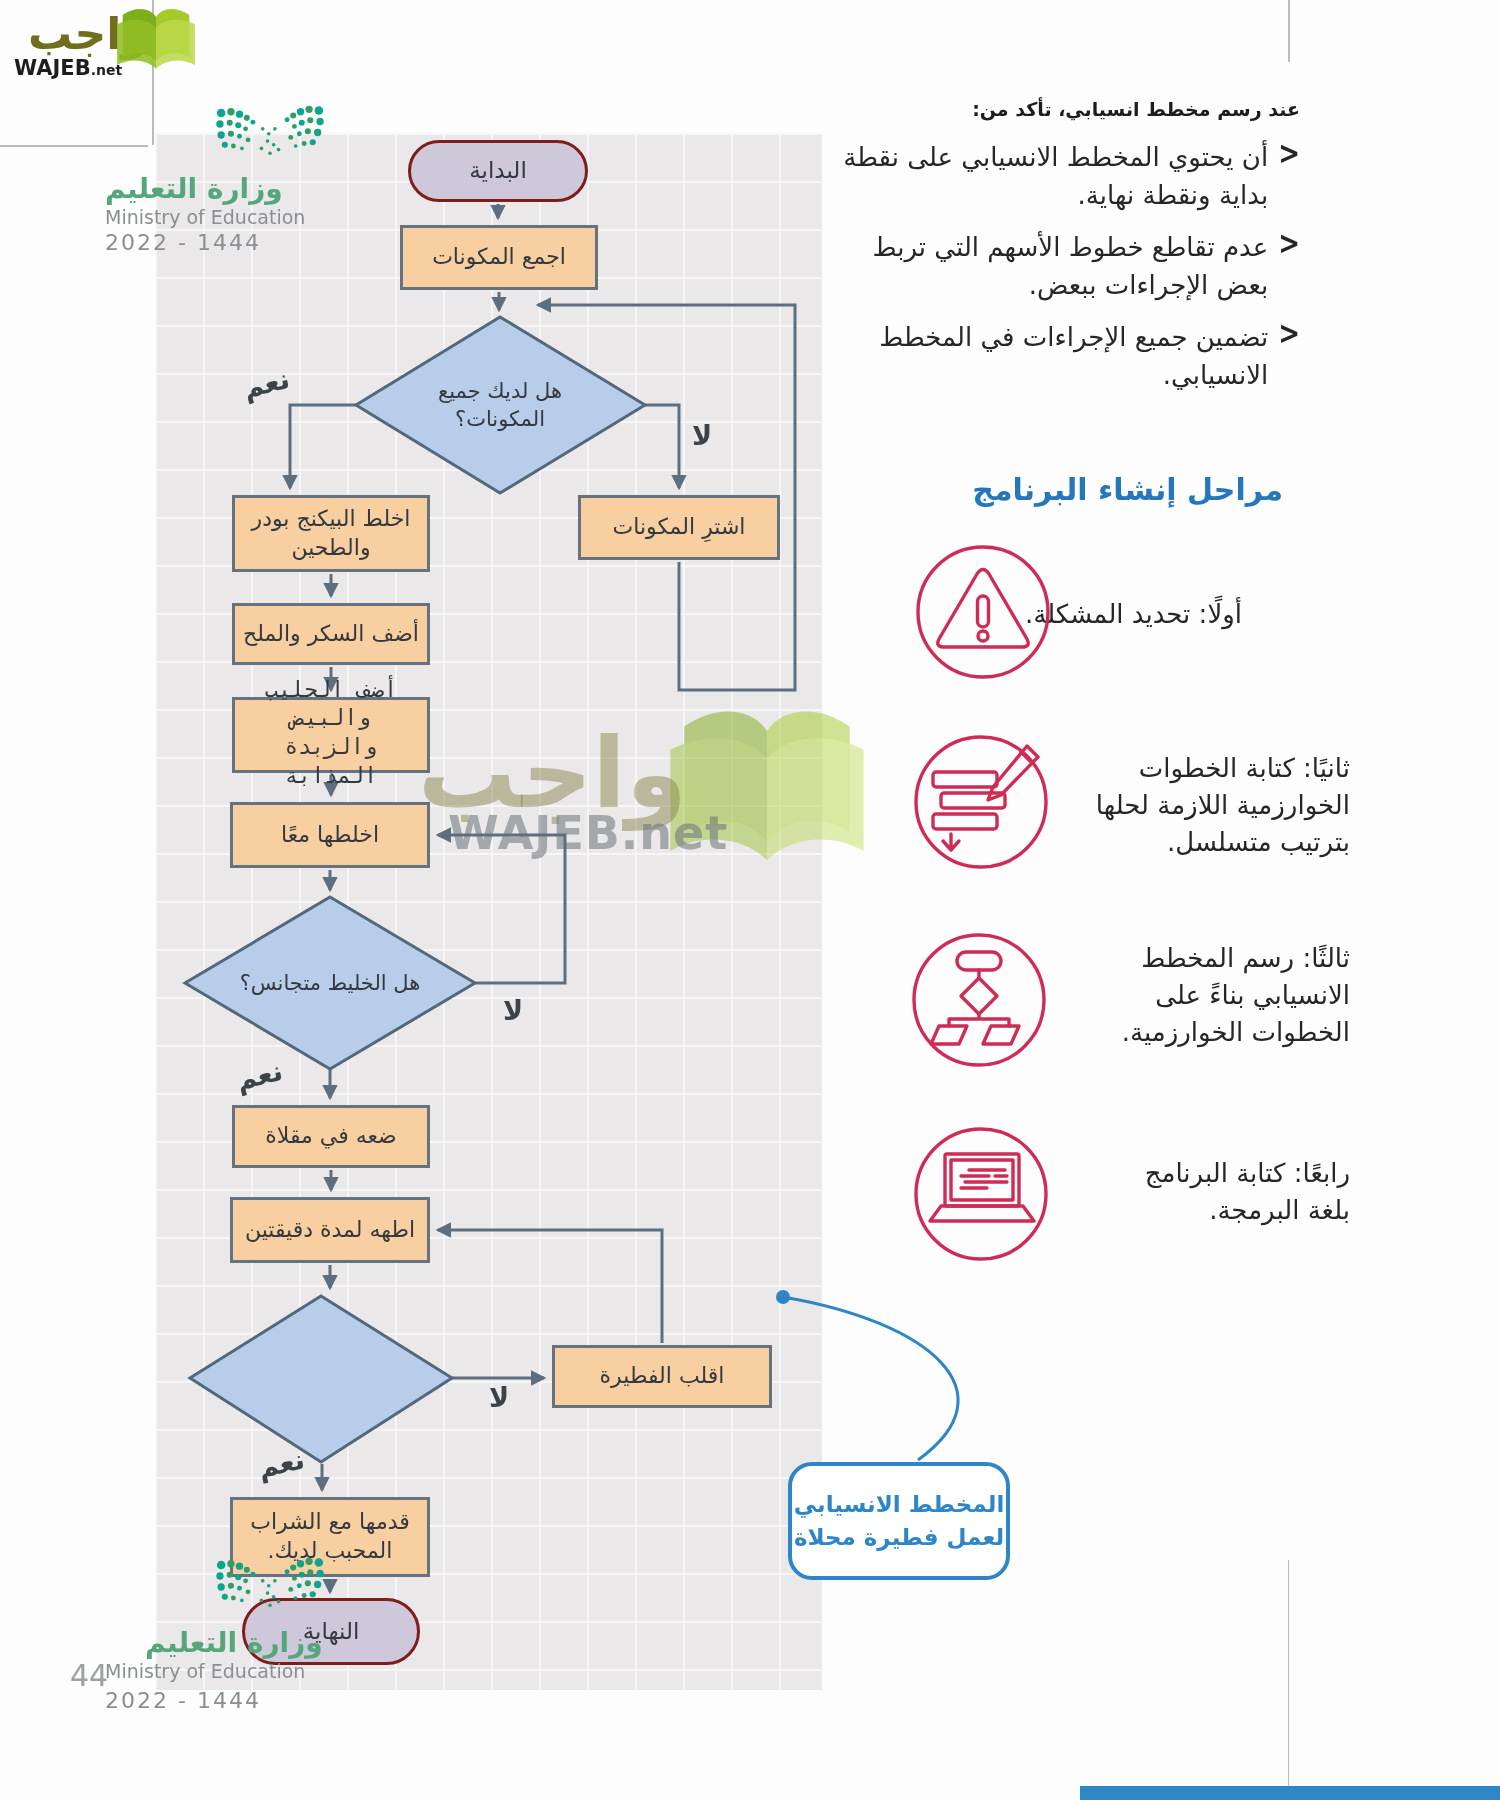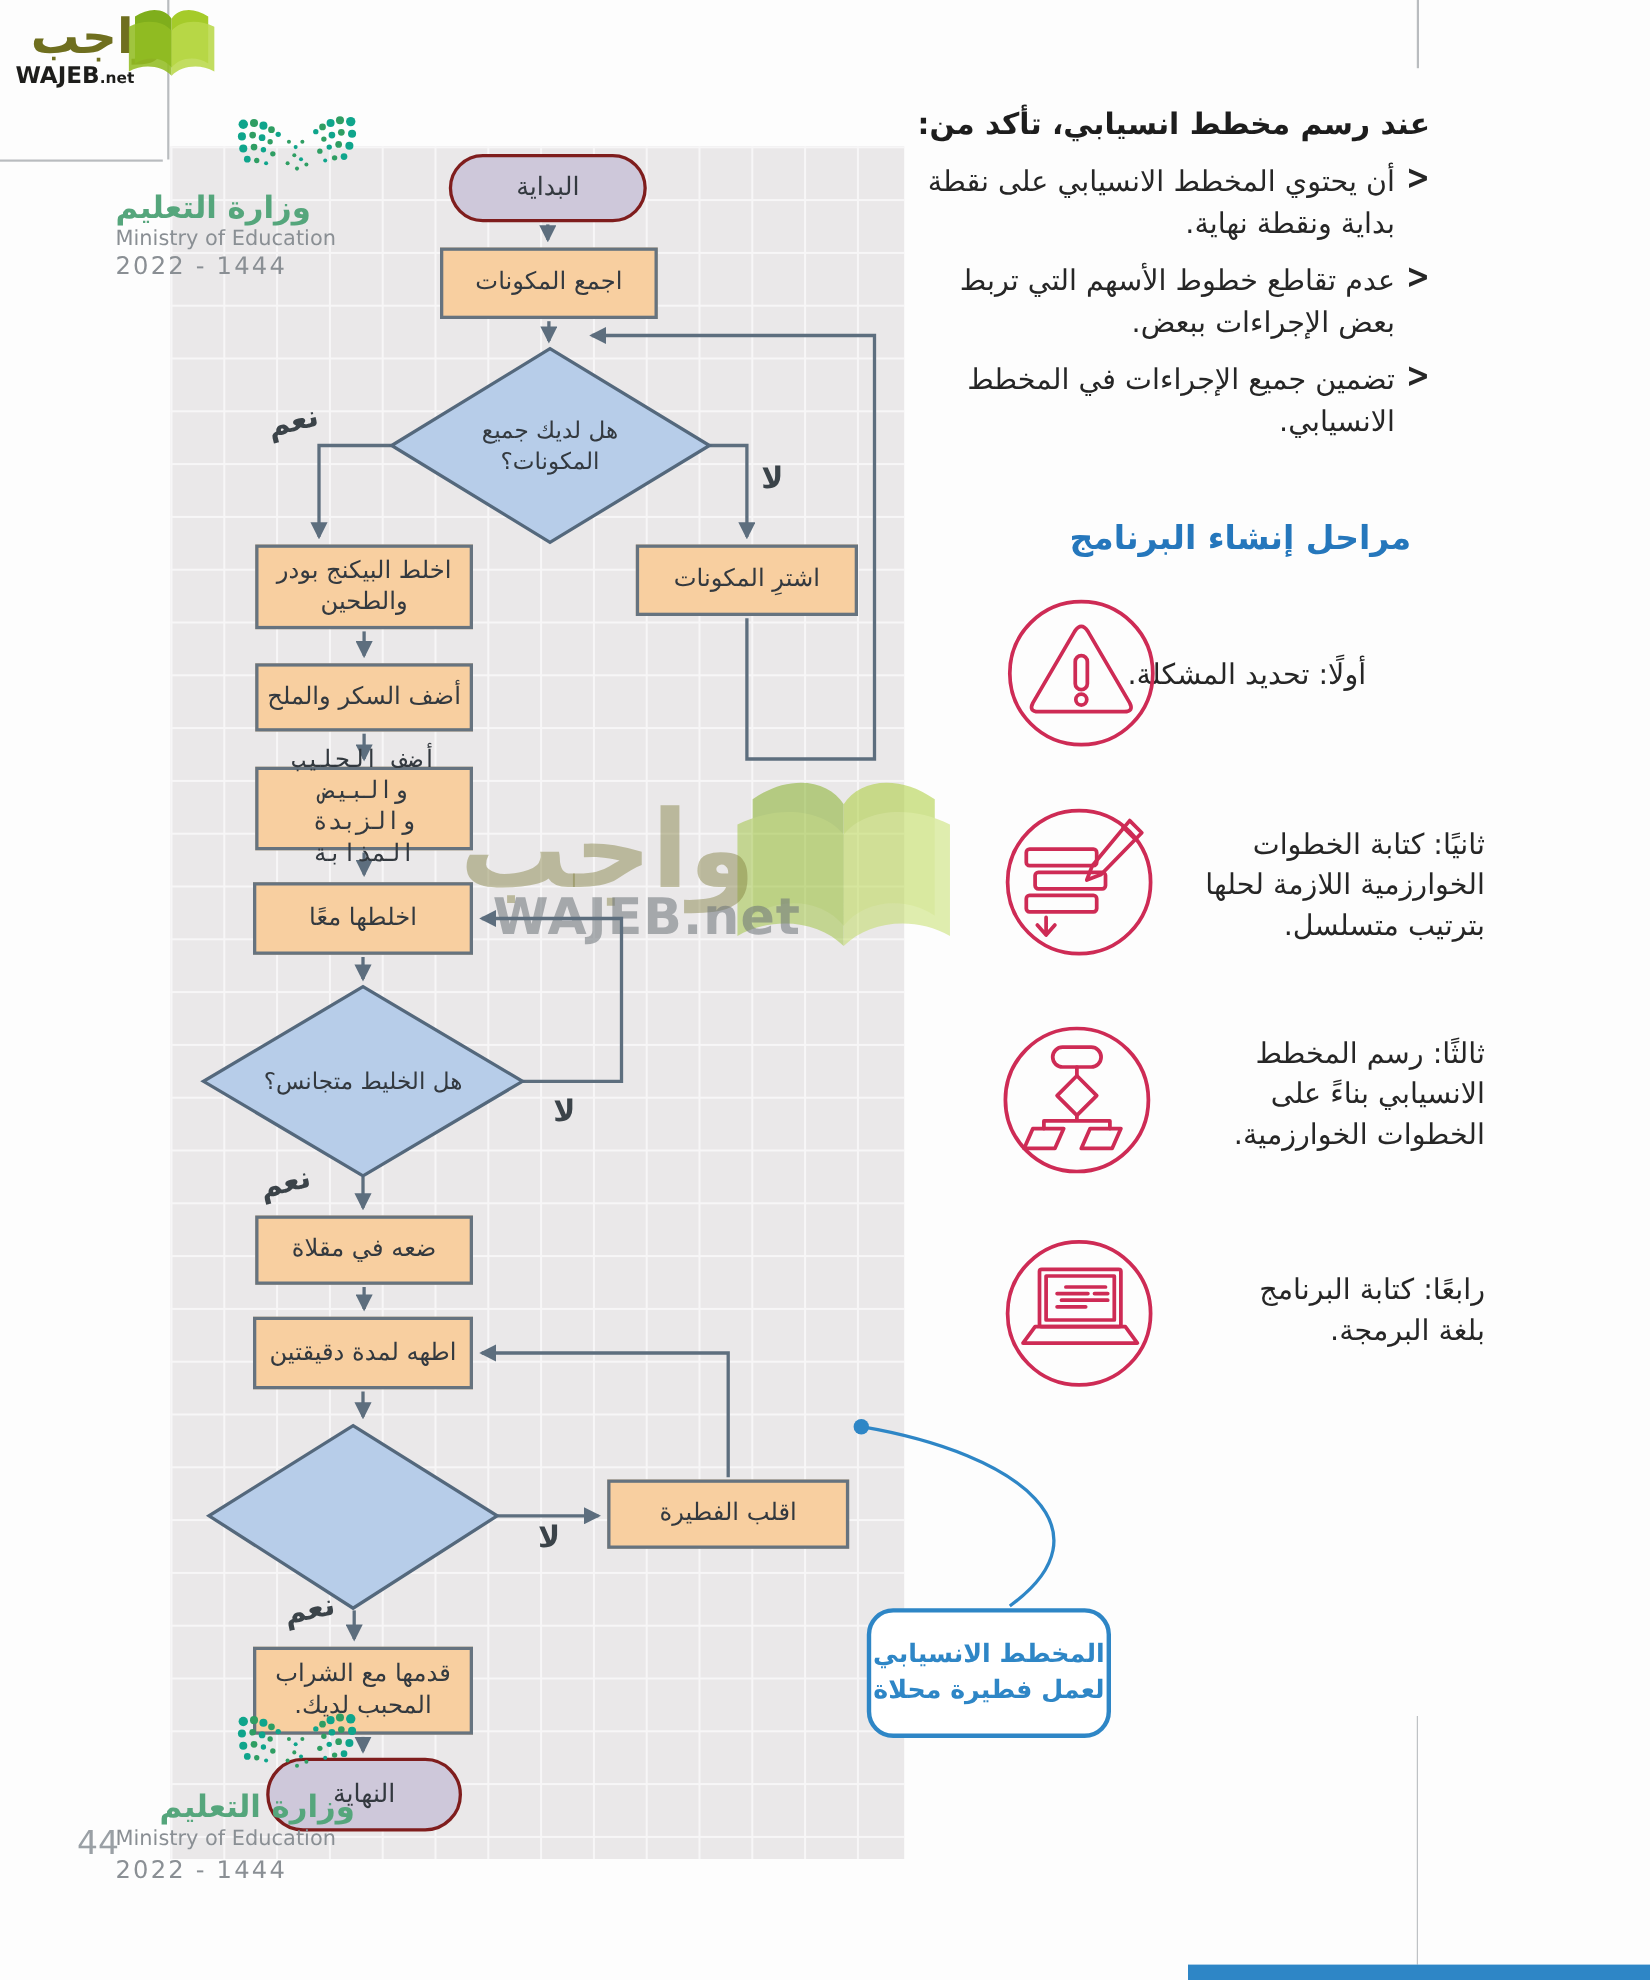--- a/index.html
+++ b/index.html
@@ -14,21 +14,21 @@
   .node{position:absolute;display:flex;align-items:center;justify-content:center;text-align:center;
         direction:rtl;font-size:22px;line-height:1.3;color:#33393f;z-index:4;padding:2px 8px;box-sizing:border-box;}
   .process{background:#f8cfa0;border:3px solid #66737f;}
   .terminator{background:#cec8da;border:3px solid #7f1d1d;border-radius:36px;}
   .dlabel{position:absolute;display:flex;align-items:center;justify-content:center;text-align:center;
           direction:rtl;font-size:21px;line-height:1.35;color:#33393f;z-index:5;}
   .edge-label{position:absolute;font-size:27px;font-weight:bold;color:#3b4349;z-index:5;direction:rtl;}
   svg.connectors{position:absolute;left:0;top:0;z-index:3;pointer-events:none;}
   
   .rtl-text{direction:rtl;text-align:right;}
-  .check-head{font-size:27px;font-weight:bold;color:#1d1d1d;}
+  .check-head{font-size:19px;font-weight:bold;color:#1d1d1d;}
   .check-item{display:flex;gap:10px;font-size:26px;line-height:38px;color:#262626;}
   .chev{flex:0 0 18px;font-weight:bold;transform:scaleY(1.2);}
   .stages-head{font-size:30px;font-weight:bold;color:#2577bc;}
   .stage-text{direction:rtl;text-align:right;font-size:26px;line-height:37px;color:#262626;}
   .stage-icon{position:absolute;z-index:2;}
   .stage-icon svg{stroke:#ce2b55;fill:none;stroke-width:3.4;stroke-linecap:round;stroke-linejoin:round;}
   
   .callout{position:absolute;left:788px;top:1462px;width:214px;height:110px;border:4px solid #2e86c6;
            border-radius:24px;background:#fff;z-index:6;display:flex;flex-direction:column;align-items:center;
            justify-content:center;direction:rtl;text-align:center;color:#2e86c6;font-size:23px;font-weight:bold;line-height:33px;}

